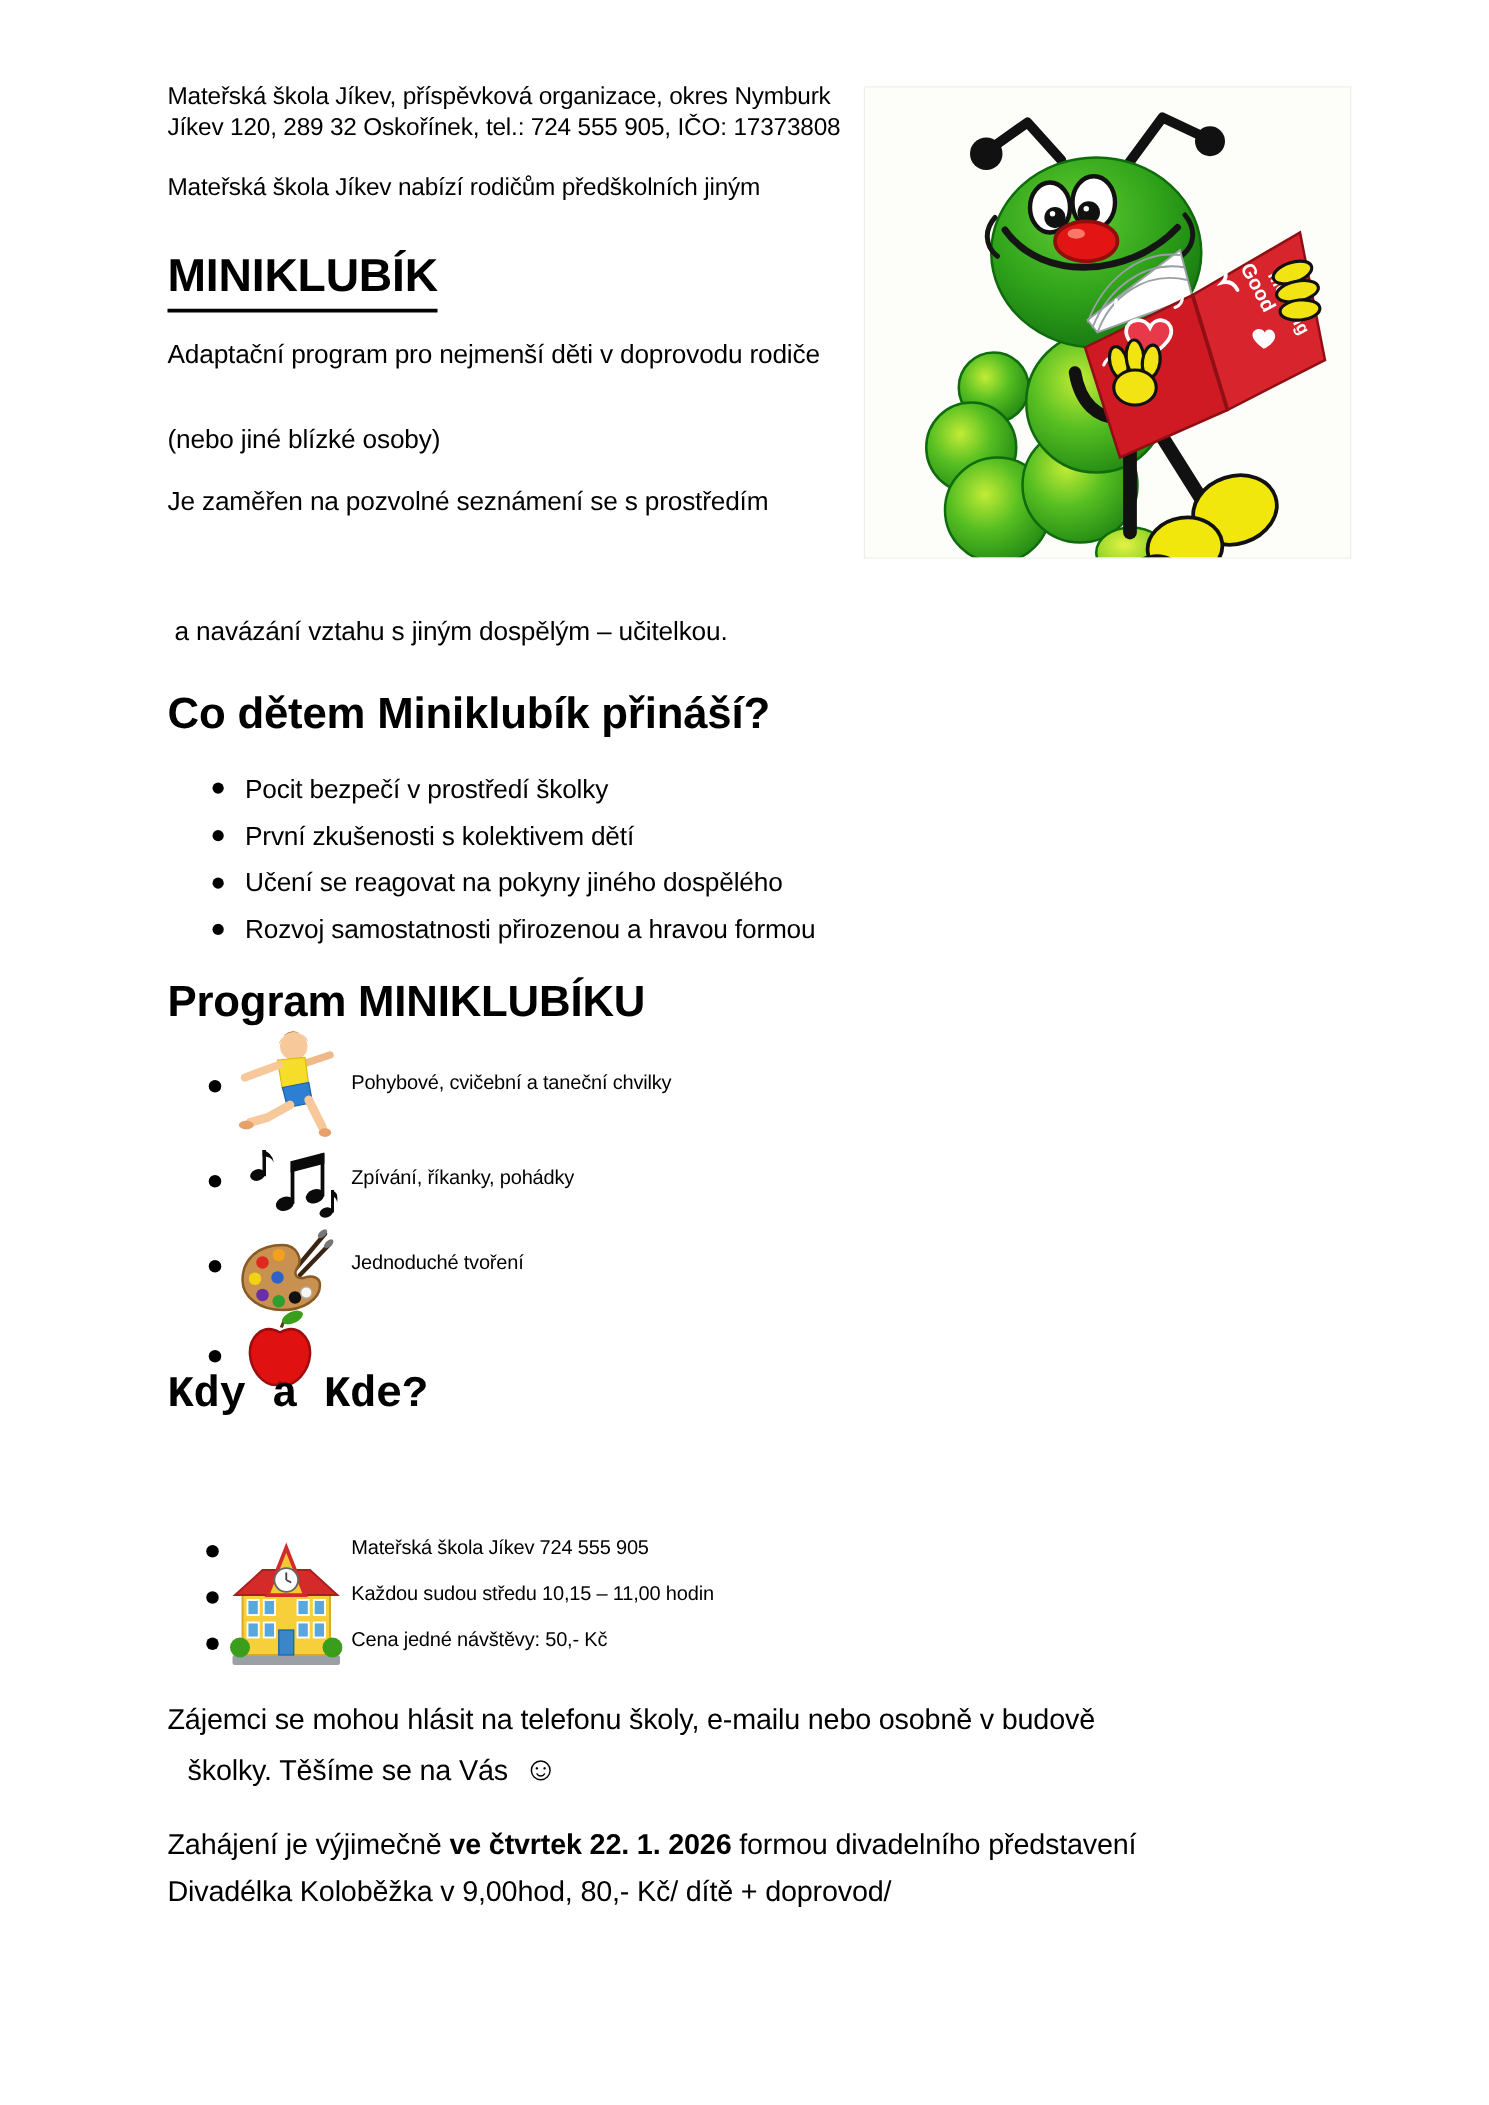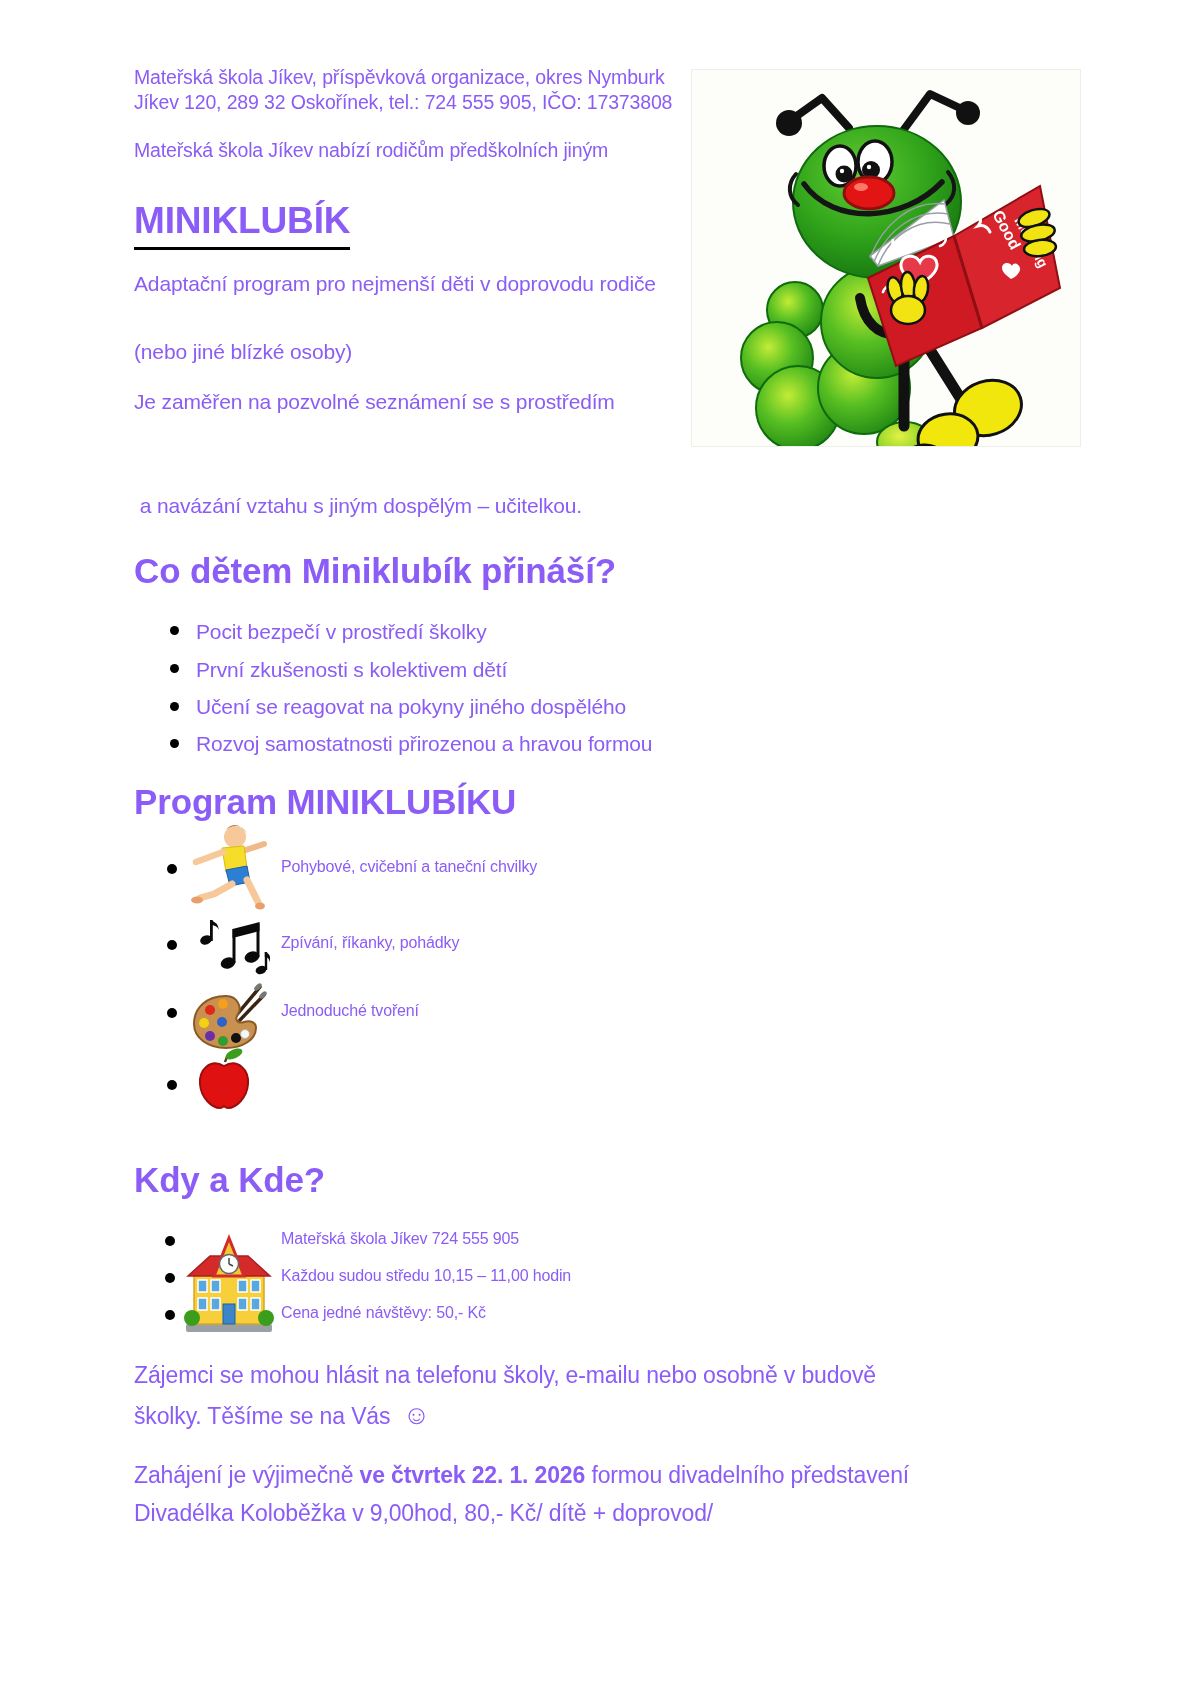--- a/index.html
+++ b/index.html
@@ -1,18 +1,18 @@
 <!DOCTYPE html>
 <html><head>
 <meta charset="utf-8">
 <style>
   html,body{margin:0;padding:0;background:#fff;}
   #page{
     position:relative;width:1191px;height:1684px;background:#ffffff;
-    font-family:"Liberation Sans",sans-serif;color:#8b5cf6;overflow:hidden;
+    font-family:"Liberation Sans",sans-serif;color:#000000;overflow:hidden;
   }
   .abs{position:absolute;white-space:pre;line-height:1.15;letter-spacing:-0.15px;}
   .t19{font-size:19.5px;}
   .t21{font-size:21px;}
   .t22{font-size:16px;}
   .t23{font-size:23px;}
   .h2{font-size:35px;font-weight:700;}
   .doc-title{font-size:37px;font-weight:700;}
   .doc-title span{display:inline-block;border-bottom:3.5px solid #000;padding-bottom:4px;}
   .dot{position:absolute;background:#000;border-radius:50%;}
@@ -116,21 +116,21 @@
 
   <span class="dot d10" style="left:167px;top:1080px;"></span>
   <div class="icon-box" style="left:198px;top:1044px;width:52px;height:68px;">
     <svg width="52" height="68" viewBox="0 0 52 68">
       <path d="M27,18 C 29,11 33,8 38,7" stroke="#5a3a16" stroke-width="2.5" fill="none"></path>
       <ellipse cx="36" cy="10" rx="9" ry="4.5" fill="#3a9e1c" transform="rotate(-24 36 10)"></ellipse>
       <path d="M26,22 C 12,14 1,26 2,40 C 3,54 14,64 22,64 C 25,64 26,62 26,61 C 26,62 27,64 30,64 C 38,64 49,54 50,40 C 51,26 40,14 26,22 Z" fill="#e01111" stroke="#9c0d0d" stroke-width="2"></path>
     </svg>
   </div>
 
-  <div class="abs h2" style="left:134px;top:1160px;">Kdy a Kde?</div>
+  <div class="abs h2" style="left:134px;top:1096px;font-family:Liberation Mono, monospace;">Kdy a Kde?</div>
 
   <span class="dot d10" style="left:165px;top:1236px;"></span>
   <span class="dot d10" style="left:165px;top:1273px;"></span>
   <span class="dot d10" style="left:165px;top:1310px;"></span>
   <div class="icon-box" style="left:184px;top:1228px;width:90px;height:106px;">
     <svg width="90" height="106" viewBox="0 0 90 106">
       <rect x="2" y="96" width="86" height="8" rx="2" fill="#9aa0a6"></rect>
       <rect x="10" y="46" width="70" height="50" fill="#f7cf3a" stroke="#d9a61e" stroke-width="1.5"></rect>
       <path d="M4,48 L26,28 L64,28 L86,48 Z" fill="#d42a2a" stroke="#a81f1f" stroke-width="1.5"></path>
       <path d="M30,48 L45,10 L60,48 Z" fill="#f2c835" stroke="#d42a2a" stroke-width="3"></path>
@@ -149,21 +149,21 @@
       <rect x="39" y="76" width="12" height="20" fill="#3a86c8" stroke="#1b5fa8"></rect>
       <circle cx="8" cy="90" r="8" fill="#3a9e1c"></circle>
       <circle cx="82" cy="90" r="8" fill="#3a9e1c"></circle>
     </svg>
   </div>
   <div class="abs t22" style="left:281px;top:1230px;">Mateřská škola Jíkev 724 555 905</div>
   <div class="abs t22" style="left:281px;top:1267px;">Každou sudou středu 10,15 – 11,00 hodin</div>
   <div class="abs t22" style="left:281px;top:1304px;">Cena jedné návštěvy: 50,- Kč</div>
 
   <div class="abs t23" style="left:134px;top:1362px;">Zájemci se mohou hlásit na telefonu školy, e-mailu nebo osobně v budově</div>
-  <div class="abs t23" style="left:134px;top:1400px;"><span>školky. Těšíme se na Vás  </span><span class="smiley">☺</span></div>
+  <div class="abs t23" style="left:150px;top:1400px;"><span>školky. Těšíme se na Vás  </span><span class="smiley">☺</span></div>
 
   <div class="abs t23" style="left:134px;top:1462px;"><span>Zahájení je výjimečně </span><b>ve čtvrtek 22. 1. 2026</b><span> formou divadelního představení</span></div>
   <div class="abs t23" style="left:134px;top:1500px;">Divadélka Koloběžka v 9,00hod, 80,- Kč/ dítě + doprovod/</div>
 
   <div id="illustration">
     <svg width="388" height="376" viewBox="0 0 388 376">
       <defs>
         <radialGradient id="gHead" cx="40%" cy="32%" r="75%">
           <stop offset="0" stop-color="#63cc33"></stop>
             <stop offset="0.55" stop-color="#2fa31a"></stop>

